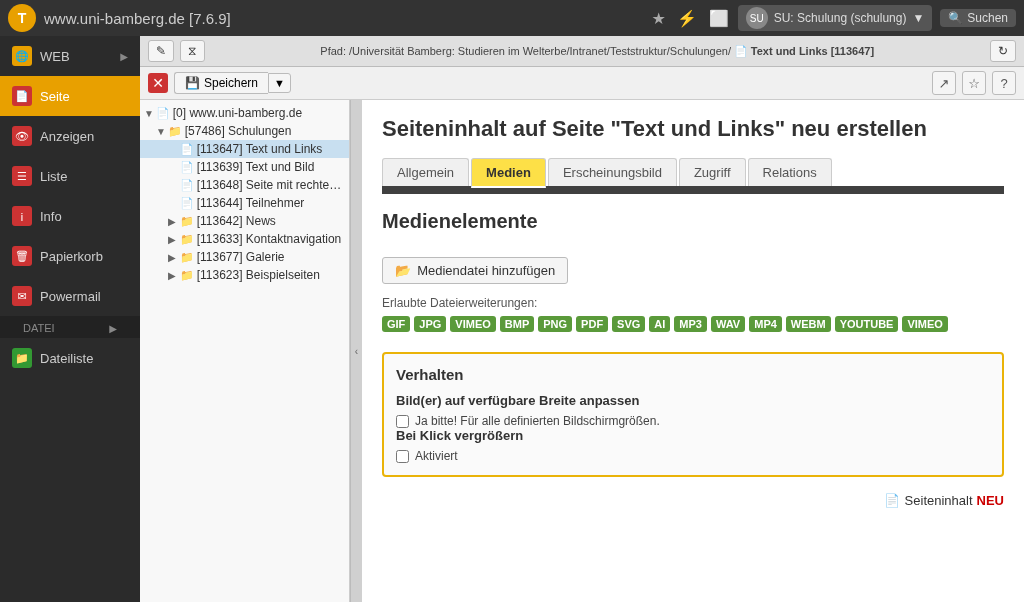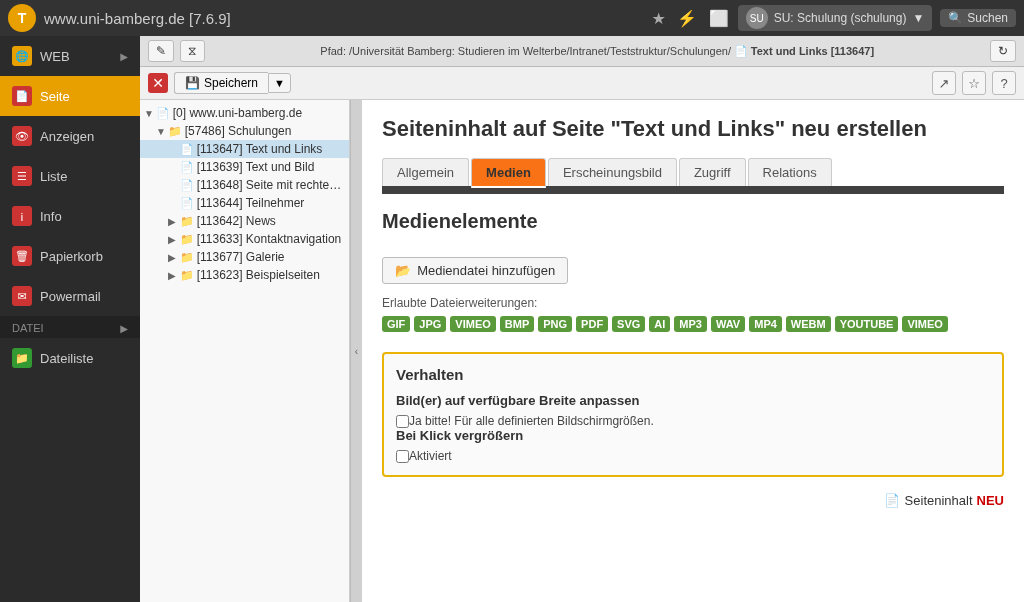--- a/index.html
+++ b/index.html
@@ -60,21 +60,21 @@
       overflow-y: auto;
     }
     .sidebar-item {
       display: flex; align-items: center; gap: 8px;
       padding: 10px 12px;
       color: #ccc; cursor: pointer;
       font-size: 13px;
     }
     .sidebar-item.active { background: #e8a000; color: white; }
     .sidebar-item.section-header {
-      color: #888; font-size: 11px; padding: 6px 12px 4px;
+      color: #888; font-size: 11px; padding: 6px 23px 4px;
       background: #222;
     }
     .sidebar-icon {
       width: 20px; height: 20px;
       background: #555; border-radius: 3px;
       display: flex; align-items: center; justify-content: center;
       color: white; font-size: 11px; flex-shrink: 0;
     }
     .sidebar-icon.orange { background: #e8a000; }
     .sidebar-icon.red { background: #cc3333; }
@@ -238,21 +238,21 @@
       cursor: pointer;
       border: 1px solid #ccc;
       border-bottom: none;
       background: #f0f0f0;
       color: #555;
       font-size: 13px;
       border-radius: 3px 3px 0 0;
       margin-right: 2px;
     }
     .tab.active {
-      background: #f97316;
+      background: #fde047;
       color: #333;
       font-weight: bold;
       border-bottom: 2px solid white;
       margin-bottom: -2px;
     }
 
     
     .section-title {
       font-size: 20px;
       font-weight: bold;
@@ -306,21 +306,21 @@
     .verhalten-col {
       flex: 1;
     }
     .verhalten-col-label {
       font-size: 13px;
       font-weight: bold;
       color: #333;
       margin-bottom: 6px;
     }
     .checkbox-row {
-      display: flex; align-items: center; 
+      display: flex; align-items: center; gap: 6px;
       font-size: 12px; color: #444;
     }
     .checkbox-row input[type=checkbox] { margin: 0; }
 
     
     .editor-footer {
       display: flex;
       justify-content: flex-end;
       margin-top: 16px;
       align-items: center;

